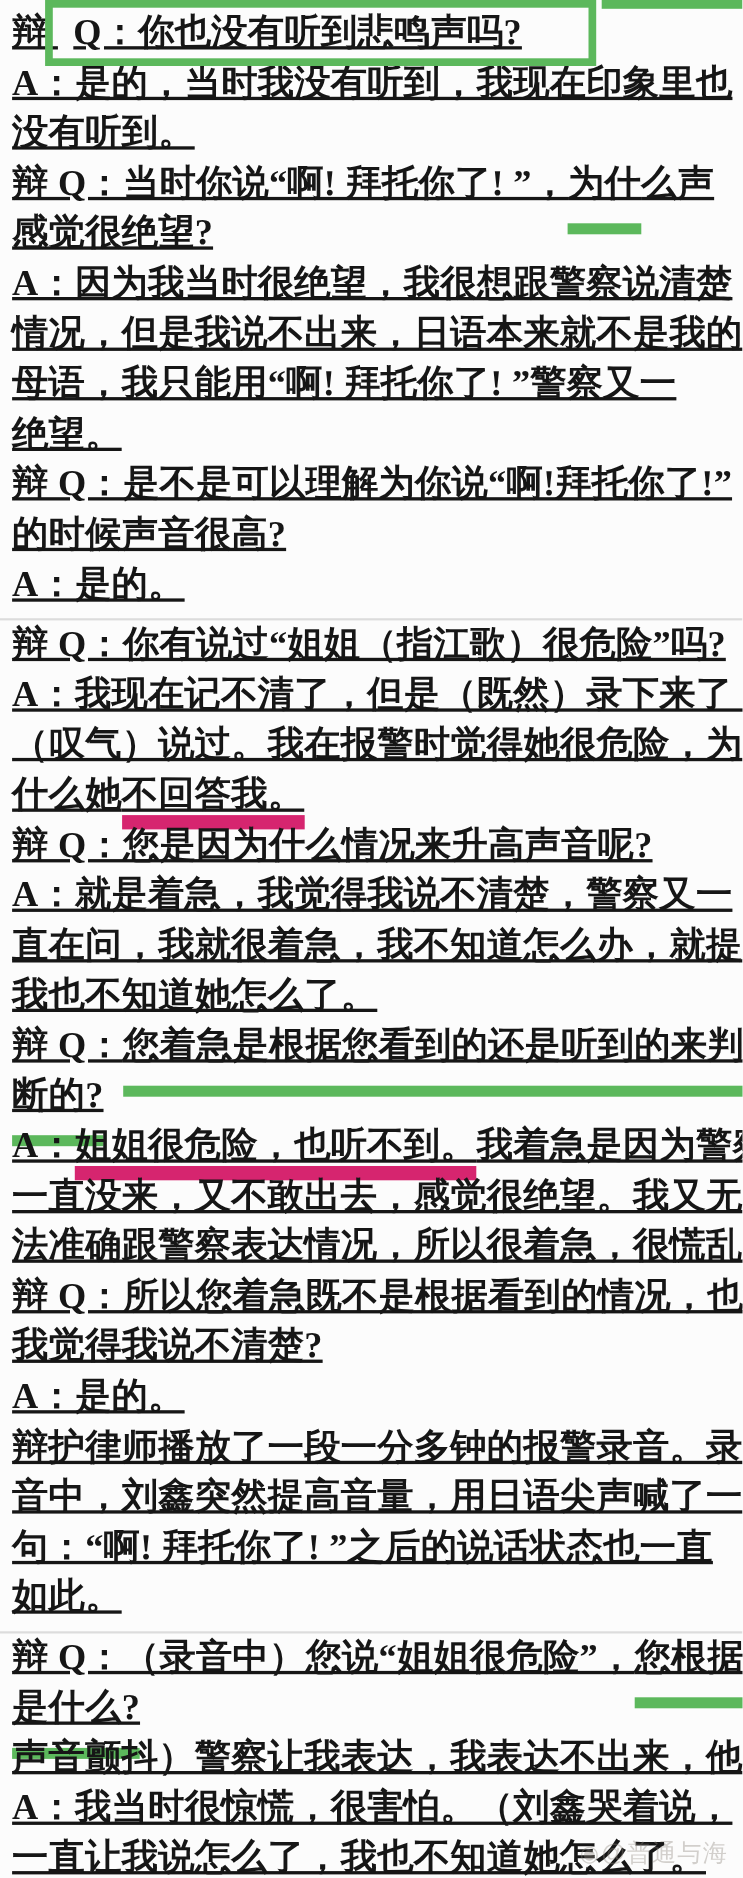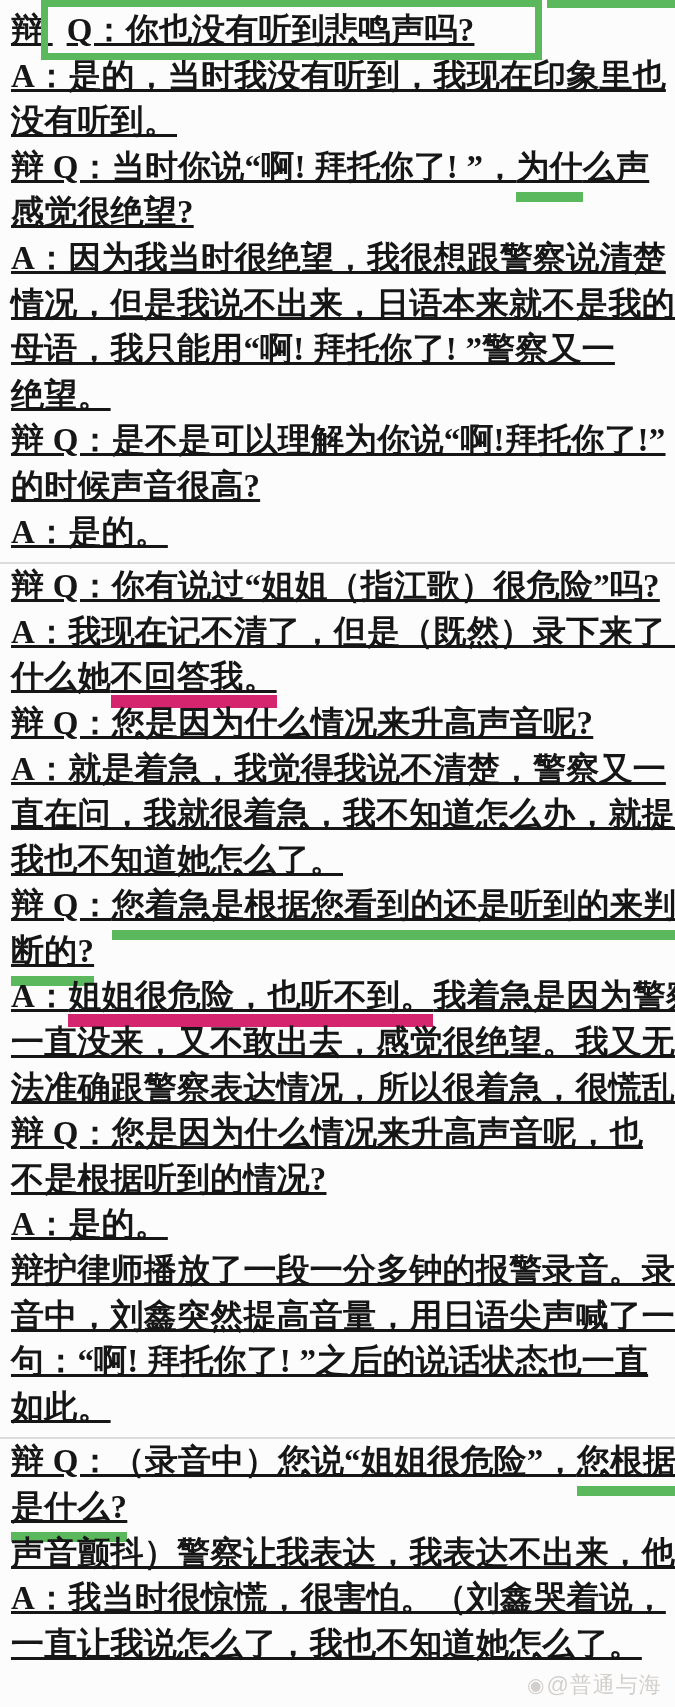--- a/index.html
+++ b/index.html
@@ -34,21 +34,21 @@
   }
   .divider{
     height:2px;
     background:var(--divider);
     margin-top:7px;
     width:675px;
   }
   
   .a-g{
     border-bottom:10px solid var(--green);
-    padding-bottom:7px;
+    padding-bottom:18px;
   }
   .a-p{
     border-bottom:13px solid var(--pink);
   }
   .a-box{
     outline:7px solid var(--green);
     outline-offset:5px;
     padding-left:14px;
     padding-right:56px;
   }
@@ -87,32 +87,33 @@
       <div class="line"><span>母语，我只能用“啊! 拜托你了! ”警察又一</span></div>
       <div class="line"><span>绝望。</span></div>
       <div class="line"><span>辩 Q：是不是可以理解为你说“啊!拜托你了!”</span></div>
       <div class="line"><span>的时候声音很高?</span></div>
       <div class="line"><span>A：是的。</span></div>
     </div>
     <div class="divider"></div>
     <div class="section">
       <div class="line"><span>辩 Q：你有说过“姐姐（指江歌）很危险”吗?</span></div>
       <div class="line"><span>A：我现在记不清了，但是（既然）录下来了，</span></div>
+      <div class="line"><span>（叹气）说过。我在报警时觉得她很危险，为</span></div>
       <div class="line"><span>什么她</span><span class="a-p">不回答我。</span></div>
       <div class="line"><span>辩 Q：您是因为什么情况来升高声音呢?</span></div>
       <div class="line"><span>A：就是着急，我觉得我说不清楚，警察又一</span></div>
       <div class="line"><span>直在问，我就很着急，我不知道怎么办，就提</span></div>
       <div class="line"><span>我也不知道她怎么了。</span></div>
       <div class="line"><span>辩 Q：</span><span class="a-g">您着急是根据您看到的还是听到的来判</span></div>
       <div class="line"><span class="a-g">断的?</span></div>
       <div class="line"><span>A：</span><span class="a-p">姐姐很危险，也听不到。</span><span>我着急是因为警察</span></div>
       <div class="line"><span>一直没来，又不敢出去，感觉很绝望。我又无</span></div>
       <div class="line"><span>法准确跟警察表达情况，所以很着急，很慌乱。</span></div>
-      <div class="line"><span>辩 Q：您是因为什么情况来升高声音呢，也</span></div>
-      <div class="line"><span>不是根据听到的情况?</span></div>
+      <div class="line"><span>辩 Q：所以您着急既不是根据看到的情况，也</span></div>
+      <div class="line"><span>我觉得我说不清楚?</span></div>
       <div class="line"><span>A：是的。</span></div>
       <div class="line"><span>辩护律师播放了一段一分多钟的报警录音。录</span></div>
       <div class="line"><span>音中，刘鑫突然提高音量，用日语尖声喊了一</span></div>
       <div class="line"><span>句：“啊! 拜托你了! ”之后的说话状态也一直</span></div>
       <div class="line"><span>如此。</span></div>
     </div>
     <div class="divider"></div>
     <div class="section">
       <div class="line"><span>辩 Q：（录音中）您说“姐姐很危险”，</span><span class="a-g">您根据</span></div>
       <div class="line"><span class="a-g">是什么?</span></div>

